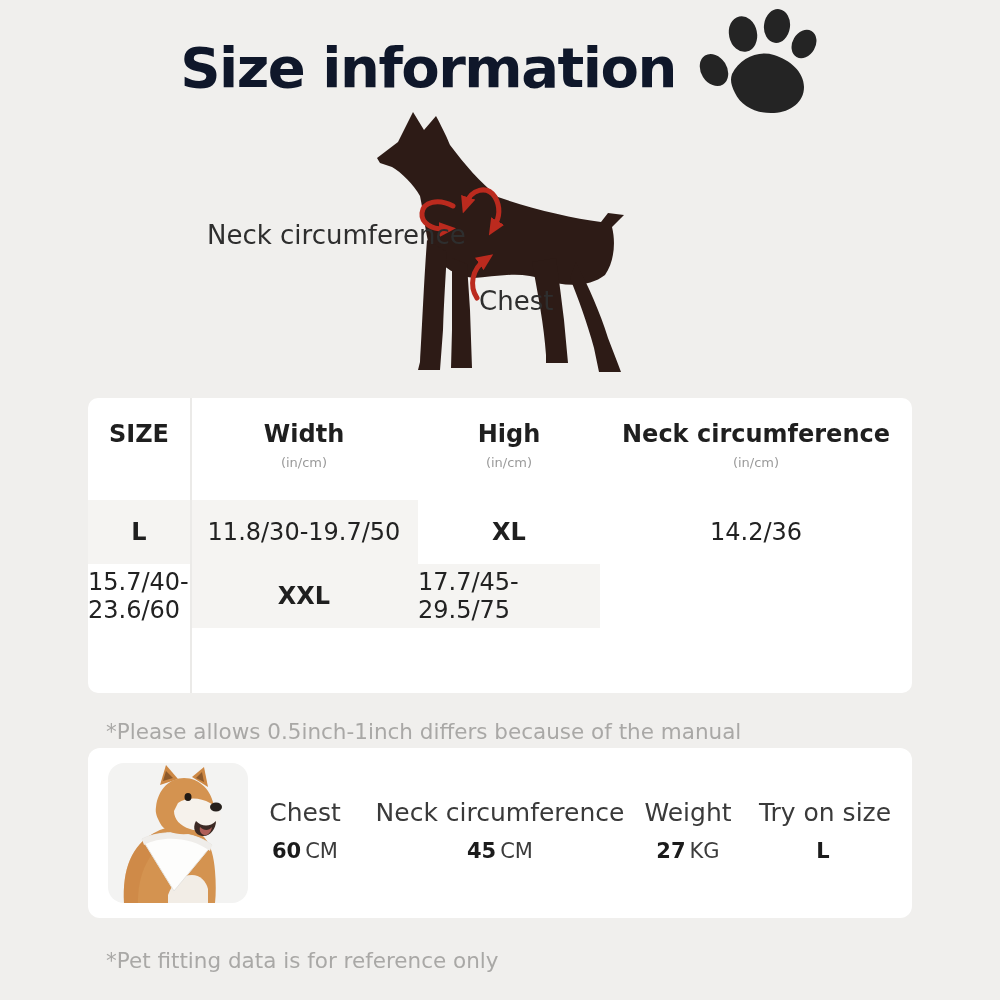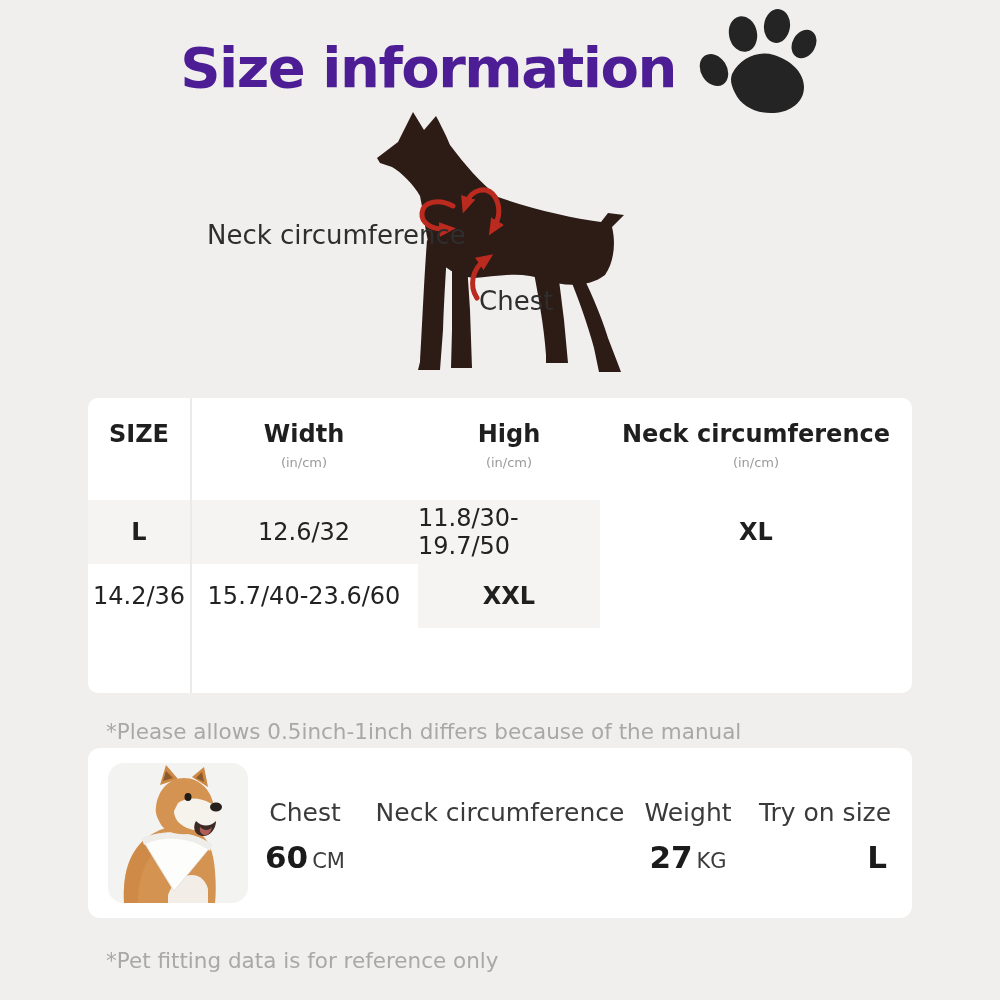--- a/index.html
+++ b/index.html
@@ -8,21 +8,21 @@
     background:#f0efed; overflow:hidden;
     font-family:"DejaVu Sans","Liberation Sans",sans-serif;
     color:#262626;
   }
   
   .title-row {
     position:absolute; top:12px; left:0; width:1000px; height:110px;
     display:flex; align-items:center; justify-content:center; gap:18px;
   }
   .page-title {
-    margin:0; font-size:56px; font-weight:700; letter-spacing:-1.5px; color:#4c1d95;
+    margin:0; font-size:56px; font-weight:700; letter-spacing:-1.5px; color:#0f172a;
   }
   .paw-svg { width:126px; height:112px; margin-top:-6px; }
   
   .dog-svg { position:absolute; left:360px; top:104px; width:280px; height:276px; }
   .diagram-label {
     position:absolute; font-size:26px; color:#2e2e2e; white-space:nowrap;
   }
   .label-neck { left:207px; top:220px; }
   .label-chest { left:479px; top:286px; }
   
@@ -58,24 +58,24 @@
     background:#ffffff; border-radius:12px;
   }
   .pet-photo { position:absolute; left:20px; top:15px; width:140px; height:140px; }
   .stat {
     position:absolute; top:50px; transform:translateX(-50%); text-align:center;
     white-space:nowrap;
   }
   .stat-chest { left:217px; }
   .stat-neck  { left:412px; }
   .stat-weight{ left:600px; }
-  .stat-try   { left:737px;text-align:right; }
+  .stat-try   { left:737px; }
   .stat-label { font-size:25px; color:#3a3a3a; }
   .stat-value { margin-top:12px; color:#1b1b1b; }
-  .stat-num { font-size:31px; font-weight:700; }
+  .stat-num { font-size:21px; font-weight:700; }
   .stat-unit { font-size:21px; color:#3c3c3c; margin-left:4px; }
 </style>
 </head>
 <body>
 
 <div class="page">
 
   <div class="title-row">
     <h1 class="page-title">Size information</h1>
     <svg class="paw-svg" viewBox="0 0 126 112" aria-hidden="true">
@@ -140,28 +140,28 @@
     <div class="cell th">
       <div class="th-label">High</div>
       <div class="th-sub">(in/cm)</div>
     </div>
     <div class="cell th">
       <div class="th-label">Neck circumference</div>
       <div class="th-sub">(in/cm)</div>
     </div>
 
     <div class="cell alt size-name">L</div>
-    <div class="cell alt">12.6/32</div>
     <div class="cell alt">11.8/30-19.7/50</div>
 
     <div class="cell size-name">XL</div>
     <div class="cell">14.2/36</div>
     <div class="cell">15.7/40-23.6/60</div>
 
     <div class="cell alt size-name">XXL</div>
+    <div class="cell alt">17.7/45-29.5/75</div>
   </section>
 
   <p class="note note-1">*Please allows 0.5inch-1inch differs because of the  manual</p>
 
   <section class="fit-card">
     <svg class="pet-photo" viewBox="0 0 140 140" aria-hidden="true">
       <rect x="0" y="0" width="140" height="140" rx="16" fill="#f3f3f2"></rect>
 
       <path d="M16,140 C14,106 24,82 46,70 C64,60 84,62 96,74 C103,82 106,94 107,108 C108,120 108,131 107,140 Z" fill="#d49350"></path>
       <path d="M16,140 C14,106 24,82 46,70 L58,78 C38,92 30,114 30,140 Z" fill="#c9813f" opacity="0.45"></path>
@@ -184,20 +184,21 @@
       <path d="M92,64 C96,68 101,68 104,64 C103,70 99,73 96,72 C93,71 91,68 92,64 Z" fill="#b05f58"></path>
       <ellipse cx="80" cy="34" rx="3.5" ry="4" fill="#221a14"></ellipse>
     </svg>
 
     <div class="stat stat-chest">
       <div class="stat-label">Chest</div>
       <div class="stat-value"><span class="stat-num">60</span><span class="stat-unit">CM</span></div>
     </div>
     <div class="stat stat-neck">
       <div class="stat-label">Neck circumference</div>
+      <div class="stat-value"><span class="stat-num">45</span><span class="stat-unit">CM</span></div>
     </div>
     <div class="stat stat-weight">
       <div class="stat-label">Weight</div>
       <div class="stat-value"><span class="stat-num">27</span><span class="stat-unit">KG</span></div>
     </div>
     <div class="stat stat-try">
       <div class="stat-label">Try on size</div>
       <div class="stat-value"><span class="stat-num">L</span><span class="stat-unit"></span></div>
     </div>
   </section>

